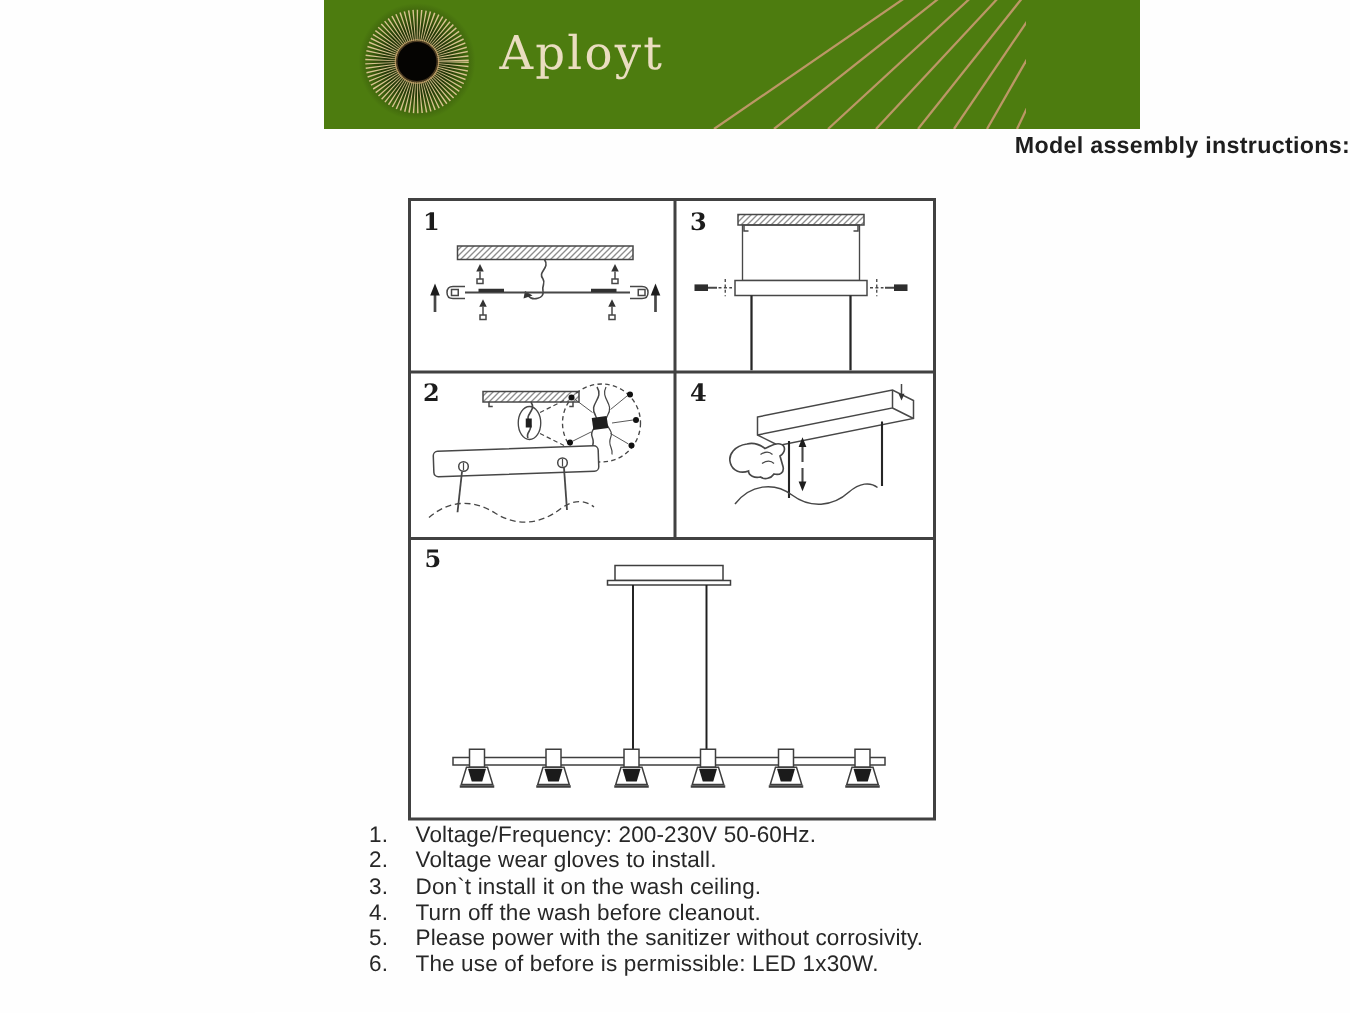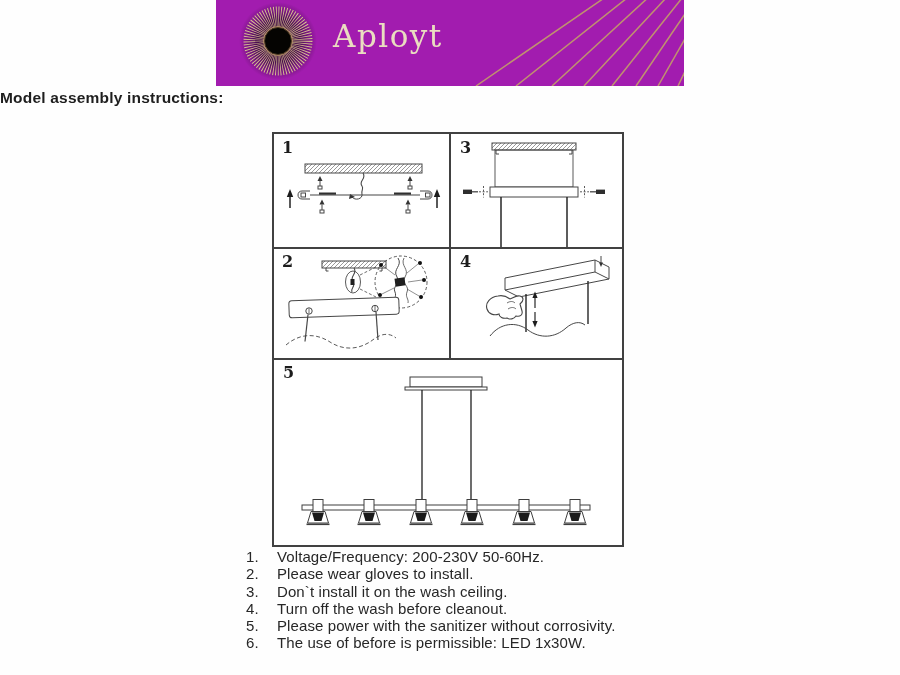--- a/index.html
+++ b/index.html
@@ -5,34 +5,34 @@
   html,body{margin:0;padding:0;}
   body{
     width:900px;height:675px;background:#ffffff;
     font-family:"Liberation Sans", sans-serif;
     position:relative;overflow:hidden;
   }
   .page{position:absolute;left:0;top:0;width:900px;height:675px;background:#fefefe;}
 
   
   .banner{
-    position:absolute;left:216px;top:0;width:468px;height:86px;
-    background:#a21caf;overflow:hidden;
+    position:absolute;left:216px;top:0;width:544px;height:86px;
+    background:#4d7c0f;overflow:hidden;
   }
   .banner-art{position:absolute;left:0;top:0;}
   .brand{
     position:absolute;left:117px;top:18px;
     font-family:"DejaVu Serif","Liberation Serif",serif;
     font-size:31px;font-weight:400;letter-spacing:1.5px;
     color:#eaddc0;
   }
 
   
   .heading{
-    position:absolute;left:0;top:89px;width:900px;text-align:left;
+    position:absolute;left:0;top:89px;width:900px;text-align:right;
     color:#1e1e1e;font-size:15.5px;font-weight:600;line-height:18px;
     letter-spacing:.2px;
   }
 
   
   .diagram{
     position:absolute;left:272px;top:132px;width:352px;height:415px;
     border:2px solid #414141;background:#ffffff;box-sizing:border-box;
   }
   .div-v{position:absolute;left:175px;top:0;width:1.6px;height:224px;background:#414141;}
@@ -263,21 +263,21 @@
     </svg>
   </div>
 
   <div class="instr">
     <div class="instr-row">
       <span class="instr-num">1.</span>
       <span class="instr-text">Voltage/Frequency: 200-230V 50-60Hz.</span>
     </div>
     <div class="instr-row">
       <span class="instr-num">2.</span>
-      <span class="instr-text">Please wear gloves to install.</span>
+      <span class="instr-text">Voltage wear gloves to install.</span>
     </div>
     <div class="instr-row">
       <span class="instr-num">3.</span>
       <span class="instr-text">Don`t install it on the wash ceiling.</span>
     </div>
     <div class="instr-row">
       <span class="instr-num">4.</span>
       <span class="instr-text">Turn off the wash before cleanout.</span>
     </div>
     <div class="instr-row">

